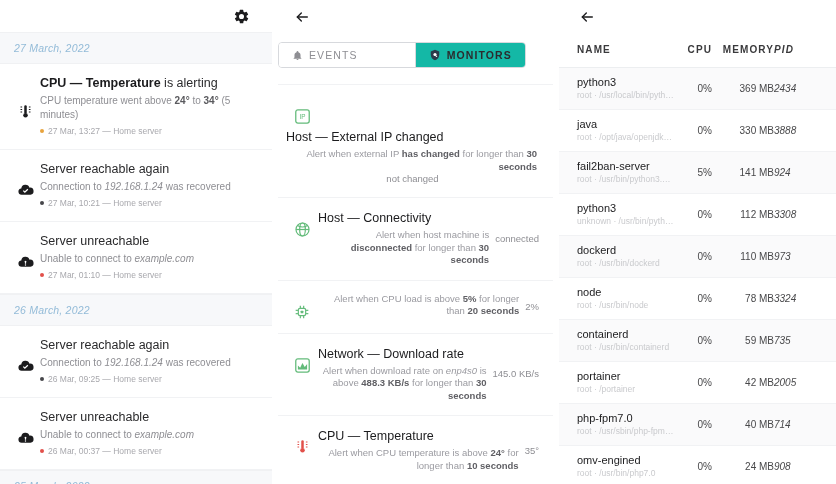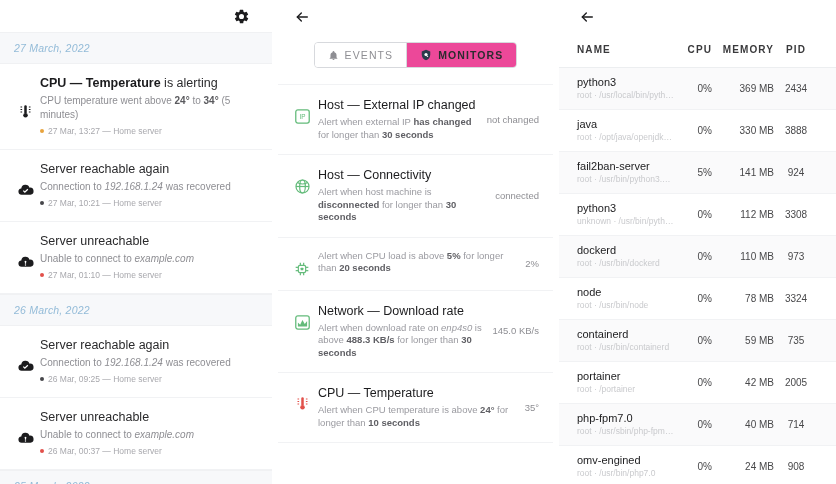--- a/index.html
+++ b/index.html
@@ -58,46 +58,47 @@
   .event-meta {
     font-size: 8.5px; color: #a8a8ad; line-height: 12px;
     display: flex; align-items: center;
   }
   .dot { width: 4px; height: 4px; border-radius: 50%; margin-right: 4px; flex: 0 0 4px; }
 
   
   .p2 { width: 275px; flex: 0 0 275px; }
   .p2-topbar { height: 34px; display: flex; align-items: center; padding-left: 16px; }
   .back-arrow { width: 16px; height: 16px; display: block; }
-  .tabbar { display: flex; justify-content: center; padding: 8px 0 16px 0; }
+  .tabbar { display: flex; padding: 8px 0 16px 0; }
   .tabs {
     display: flex; border: 1px solid #d7d9dd; border-radius: 4px; overflow: hidden;
     background: #fff;
   }
   .tab {
     display: flex; align-items: center; gap: 6px;
     padding: 6px 13px; font-size: 10.5px; letter-spacing: 1.1px;
     color: #8e8e93; background: #fff;
   }
   .tab.active {
-    background: #ec4899; color: #2b2b2e; font-weight: bold;
+    background: #14b8a6; color: #2b2b2e; font-weight: bold;
     border-left: 1px solid #d7d9dd;
+    margin-left: 44px;
   }
   .tab svg { display: block; }
   .mon-row {
     display: flex; align-items: flex-start;
     padding: 12px 10px 13px 8px;
     border-bottom: 1px solid #f1f2f4;
     background: #fff;
   }
-  .mon-row:first-of-type { border-top: 1px solid #f1f2f4; }
+  .mon-row:first-of-type { border-top: 1px solid #f1f2f4; flex-direction: column; }
   .mon-ico { width: 32px; flex: 0 0 32px; display: flex; justify-content: center; padding-top: 11px; }
   .mon-body { flex: 1 1 auto; min-width: 0; padding-right: 6px; }
   .mon-title { font-size: 12.5px; color: #1c1c1e; line-height: 16px; margin-bottom: 3px; }
-  .mon-desc { font-size: 9.5px; color: #9a9aa0; line-height: 12.5px; }
+  .mon-desc { font-size: 9.5px; color: #9a9aa0; line-height: 12.5px; text-align: right; }
   .mon-desc b { font-weight: bold; color: #5f5f64; }
   .mon-desc i { font-style: italic; }
   .mon-val {
     flex: 0 0 auto; font-size: 9.5px; color: #8e8e93;
     text-align: right; align-self: center; white-space: nowrap;
     padding-right: 4px;
   }
 
   
   .p3 { width: 271px; flex: 1 1 auto; }
@@ -110,21 +111,21 @@
   }
   .proc-row {
     display: flex; align-items: center;
     padding: 7px 18px 8px 18px;
     border-bottom: 1px solid #f1f2f4;
   }
   .proc-row.alt { background: #fafafb; }
   .c-name { flex: 1 1 auto; min-width: 0; }
   .c-cpu  { flex: 0 0 38px; text-align: right; }
   .c-mem  { flex: 0 0 62px; text-align: right; }
-  .c-pid  { flex: 0 0 44px; text-align: center; }
+  .c-pid  { flex: 0 0 44px; text-align: left; font-style: italic; }
   .proc-name { font-size: 11px; color: #1c1c1e; line-height: 14px; }
   .proc-sub {
     font-size: 8.5px; color: #c9cacd; line-height: 12px;
     white-space: nowrap; overflow: hidden; text-overflow: ellipsis;
   }
   .proc-val { font-size: 10px; color: #48484a; }
 </style>
 </head>
 <body>
 

